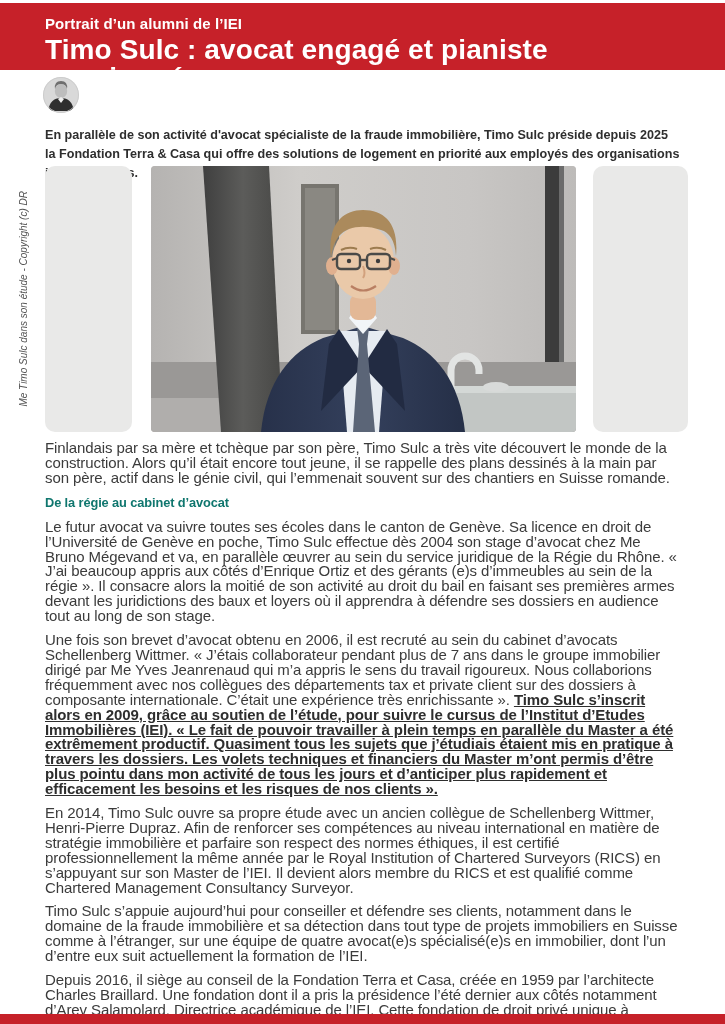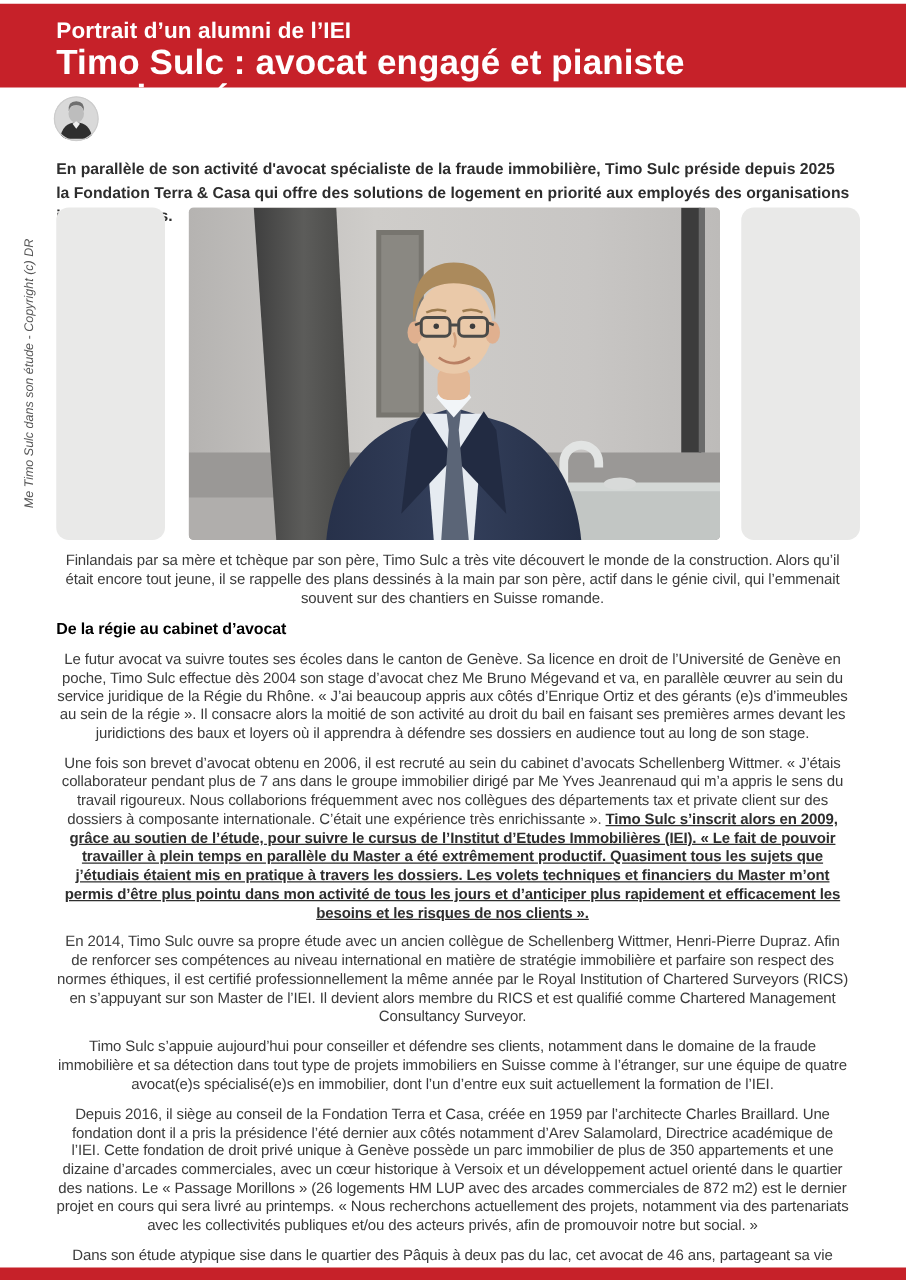--- a/index.html
+++ b/index.html
@@ -3,21 +3,21 @@
 <meta charset="utf-8">
 <style>
   * { margin:0; padding:0; box-sizing:border-box; }
   html,body { background:#ffffff; }
   body { font-family:"Liberation Sans","DejaVu Sans",sans-serif; }
   .page { position:relative; width:725px; height:1024px; background:#ffffff; overflow:hidden; margin:0 auto; }
 
   
   .header-band { position:absolute; left:0; top:3px; width:725px; height:67px;
                  background:#c62129; padding:12px 45px 0 45px; }
-  .kicker { color:#ffffff; font-weight:bold; font-size:18px; line-height:18px; letter-spacing:.1px; }
+  .kicker { color:#ffffff; font-weight:bold; font-size:15px; line-height:18px; letter-spacing:.1px; }
   .page-title { color:#ffffff; font-weight:bold; font-size:28px; line-height:28px; margin-top:3px; letter-spacing:.1px; }
 
   
   .byline-row { position:absolute; left:43px; top:77px; display:flex; align-items:flex-start; }
   .avatar { width:36px; height:36px; border-radius:50%; overflow:hidden; flex:0 0 36px; background:#d8d8d8; }
   .byline-text { margin-left:10px; padding-top:2px; }
   .byline-line1 { font-style:italic; font-size:13px; color:#333333; line-height:16px; }
   .byline-line1 .brand { color:#c62129; }
   .byline-line2 { font-style:italic; font-size:12.5px; color:#333333; line-height:16px; margin-top:2px; }
 
@@ -31,23 +31,23 @@
   .photo-caption span { writing-mode:vertical-rl; transform:rotate(180deg);
                         font-style:italic; font-size:10px; color:#555; white-space:nowrap; }
   .strip { position:absolute; top:166px; height:266px; background:#e9e9e8; border-radius:10px; }
   .strip-left  { left:45px;  width:87px; }
   .strip-right { left:593px; width:95px; }
   .main-photo { position:absolute; left:151px; top:166px; width:425px; height:266px;
                 border-radius:4px; overflow:hidden; background:#c9c7c5; }
 
   
   .article { position:absolute; left:45px; top:441px; width:634px; }
-  .article p { font-size:12px; line-height:14.9px; color:#3b3b3b; margin-bottom:9px; letter-spacing:-0.1px;text-align:center; }
+  .article p { font-size:15px; line-height:14.9px; color:#3b3b3b; margin-bottom:9px; letter-spacing:-0.1px; }
   .article p b { color:#2e2e2e;text-decoration:underline; }
-  .article h3 { font-size:12.8px; line-height:16px; color:#000000; margin:2px 0 9px 0; letter-spacing:-0.1px; }
+  .article h3 { font-size:12.8px; line-height:16px; color:#0f766e; margin:2px 0 9px 0; letter-spacing:-0.1px; }
 
   
   .bottom-band { position:absolute; left:0; top:1014px; width:725px; height:10px; background:#c62129; }
 </style>
 </head>
 <body>
 
 <div class="page">
 
   <div class="header-band">

